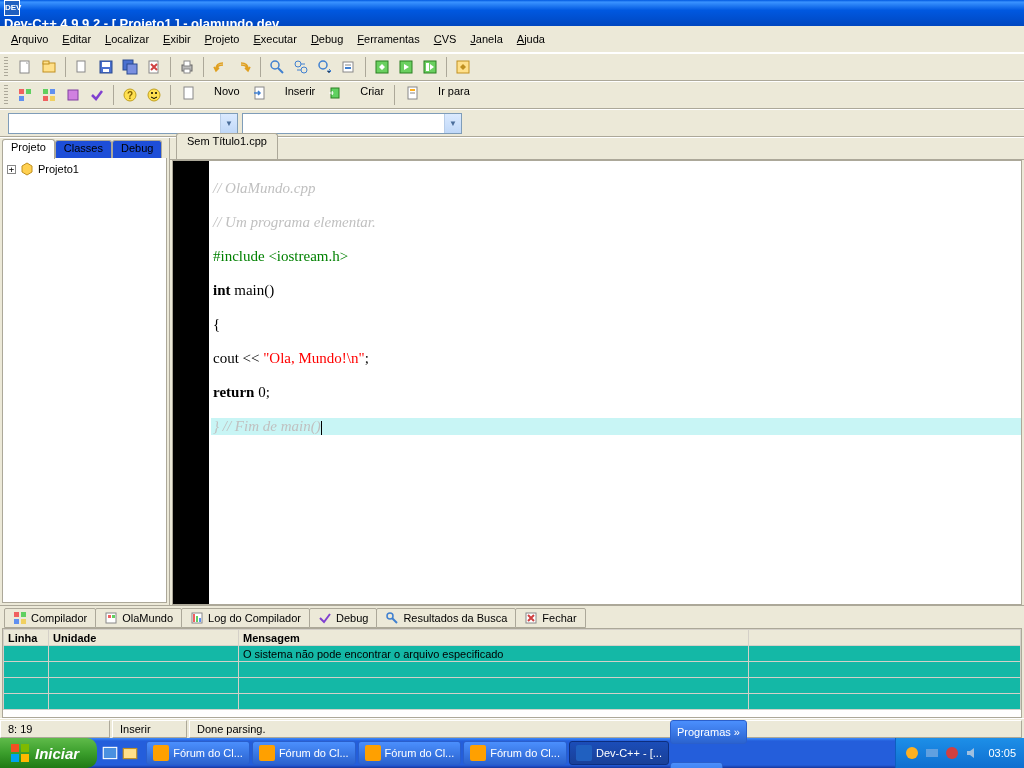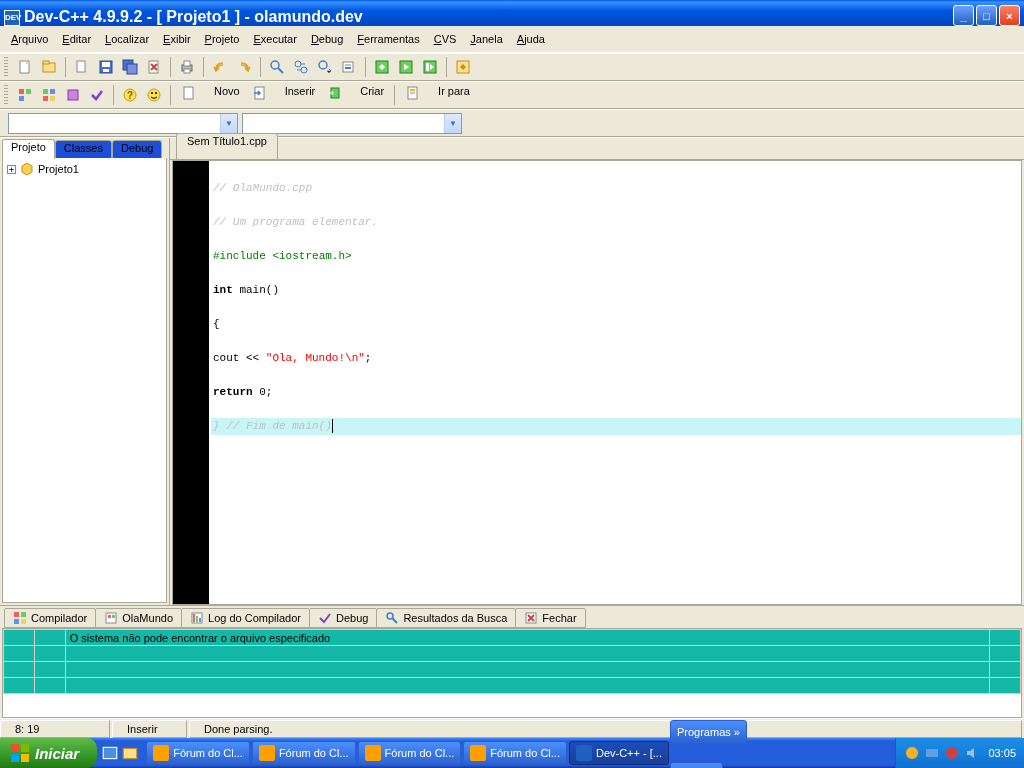--- a/index.html
+++ b/index.html
@@ -1,19 +1,19 @@
 <!DOCTYPE html>
 <html><head>
 <meta charset="utf-8">
 <style>
 * { box-sizing: border-box; margin: 0; padding: 0; }
 body { font-family: Tahoma, sans-serif; font-size: 11px; background: #ece9d8; width: 1024px; height: 768px; overflow: hidden; display: flex; flex-direction: column; }
-.titlebar { height: 26px; background: linear-gradient(to bottom, #0058e0 0%, #3a93ff 8%, #0058e0 40%, #0047c0 100%); color: white; display: flex; align-items: flex-end; padding: 0 4px; }
+.titlebar { height: 26px; background: linear-gradient(to bottom, #0058e0 0%, #3a93ff 8%, #0058e0 40%, #0047c0 100%); color: white; display: flex; align-items: flex-start; padding: 0 4px; flex-direction: column; }
 .titlebar .app-icon { width: 16px; height: 16px; background: #2060c0; margin-right: 4px; border: 1px solid #fff; font-size: 8px; text-align: center; line-height: 14px; font-weight: bold; }
-.titlebar .title { flex: 1; font-weight: bold; font-size: 16px; }
+.titlebar .title { flex: 1; font-weight: bold; font-size: 13px; }
 .titlebar .win-btns { display: flex; gap: 2px; }
 .titlebar .win-btn { width: 21px; height: 21px; border-radius: 3px; border: 1px solid #fff; display: flex; align-items: center; justify-content: center; font-family: Arial; font-weight: bold; font-size: 11px; }
 .titlebar .min-btn, .titlebar .max-btn { background: linear-gradient(#6fa0ff,#2060c0); color:#fff; }
 .titlebar .close-btn { background: linear-gradient(#ff8060,#e04020); color:#fff; }
 .menubar { height: 27px; background: #ece9d8; display: flex; align-items: center; padding: 0 4px; border-bottom: 1px solid #fff; }
 .menubar .menu-item { padding: 2px 7px; cursor: default; }
 .menubar .ul { text-decoration: underline; }
 .toolbar { height: 28px; background: #ece9d8; border-top: 1px solid #fff; border-bottom: 1px solid #aca899; display: flex; align-items: center; padding: 0 4px; gap: 2px; }
 .toolbar .grip { width: 4px; height: 20px; background: repeating-linear-gradient(to bottom, #aca899 0 1px, transparent 1px 3px); margin-right: 4px; }
 .toolbar .sep { width: 1px; height: 20px; background: #aca899; margin: 0 3px; }
@@ -30,39 +30,39 @@
 .tab { height: 18px; background: #1d4ed8; border: 1px solid #aca899; border-bottom: none; padding: 1px 8px 0; border-radius: 3px 3px 0 0; font-size: 11px; position: relative; }
 .tab.active { background: #fff; height: 20px; margin-bottom:-1px; z-index: 2; }
 .tree { flex:1; background:#fff; border: 1px solid #aca899; margin: 0 2px 2px; overflow: auto; padding: 2px; border-top: none;}
 .tree-node { display: flex; align-items: center; gap: 3px; padding: 1px 2px; }
 .tree-exp { width: 9px; height: 9px; border: 1px solid #888; display: inline-flex; align-items:center; justify-content:center; font-size:9px; line-height:1; color:#000; font-family: monospace;}
 .right-panel { flex:1; display:flex; flex-direction:column; min-width:0;}
 .file-tabs { height: 22px; background:#ece9d8; display:flex; align-items:flex-end; padding-left:6px; border-bottom:1px solid #aca899;}
 .file-tab { height:26px; background:#ece9d8; border:1px solid #aca899; border-bottom:none; padding:1px 10px 0; border-radius:3px 3px 0 0; font-size:11px;}
 .editor-wrap { flex:1; display:flex; background:#fff; border:1px solid #aca899; margin:0 2px; min-height:0;}
 .gutter { width:36px; background:#000; }
-.code { flex:1; font-family: Liberation Mono, monospace; font-size:11px; line-height:17px; padding: 2px 0 0 2px; white-space: pre; overflow:auto; position:relative;}
+.code { flex:1; font-family: Liberation Serif, serif; font-size:15px; line-height:17px; padding: 2px 0 0 2px; white-space: pre; overflow:auto; position:relative;}
 .code .line { height:17px; padding-left:2px;}
 .code .comment-italic { color:#c0c0c0; font-style: italic; }
 .code .preproc { color:#008000; }
 .code .kw { font-weight:bold; }
 .code .str { color:#ff0000; }
 .code .hl { background:#c8f5f5; display:block; width:100%;}
 .code .cursor { display:inline-block; width:1px; height:14px; background:#000; vertical-align:middle;}
 .bottom-tabs-wrap { border-top:1px solid #aca899;}
 .bottom-tabs { height: 22px; background:#ece9d8; display:flex; align-items:center; padding:2px 4px 0; gap:0;border-radius:11px;}
 .btab { height:20px; background:#ece9d8; border:1px solid #aca899; padding:1px 8px; display:flex; align-items:center; gap:4px; border-radius:2px 2px 0 0; margin-right:-1px;}
 .btab svg{width:14px;height:14px;}
 .grid-wrap { height: 90px; background:#fff; border:1px solid #aca899; margin:0 2px; overflow:auto;}
 .grid { width:100%; border-collapse:collapse; font-size:11px;}
 .grid th, .grid td { border:1px solid #d4d0c8; text-align:left; padding:1px 4px; height:16px; background:#ece9d8;}
 .grid td { background:#14b8a6;}
 .grid th.col1{width:45px;} .grid th.col2{width:190px;} .grid th.col3{width:510px;}
 .statusbar { height: 20px; background:#ece9d8; border-top:1px solid #fff; display:flex; align-items:center;}
-.statusbar .cell { border:1px solid #aca899; border-top:1px solid #fff; border-left:1px solid #fff; height:18px; padding:0 14px; display:flex; align-items:center; margin-right:2px;}
+.statusbar .cell { border:1px solid #aca899; border-top:1px solid #fff; border-left:1px solid #fff; height:18px; padding:0 7px; display:flex; align-items:center; margin-right:2px;}
 .taskbar { height:30px; background: linear-gradient(to bottom, #3c8bfd 0%, #245edb 10%, #245edb 90%, #18379e 100%); display:flex; align-items:center; color:#fff; font-size:11px;}
 .start-btn { height:30px; background: linear-gradient(to bottom,#5fbb4a,#3b9e2c 50%,#1f7a14); border-radius:0 10px 10px 0; padding:0 18px 0 10px; display:flex; align-items:center; font-weight:bold; font-style:italic; font-size:15px; gap:5px;}
 .task-item { height:24px; background: linear-gradient(#4b8ffd,#2b63cf); border:1px solid #2a5fcc; border-radius:3px; margin:0 1px; padding:0 6px; display:flex; align-items:center; gap:4px; max-width:130px; overflow:hidden; white-space:nowrap;}
 .task-item.active { background: linear-gradient(#1b4db8,#194098); border-color:#0d2e7e;}
 .task-item .ticon{width:16px;height:16px;background:#ffa000;border-radius:2px;flex-shrink:0;}
 .tray { margin-left:auto; height:30px; background: linear-gradient(#1d8fe8,#0f6fd0); padding:0 8px; display:flex; align-items:center; gap:4px; border-left:1px solid #0d5fc0;}
 .tray .ticon-s{width:16px;height:16px;}
 .quick-launch{display:flex;align-items:center;gap:2px;margin-left:4px;margin-right:6px;}
 .quick-launch .qicon{width:18px;height:18px;}
 .tb-group{display:flex;align-items:flex-start;gap:18px;flex-direction:column;}
@@ -377,20 +377,26 @@
         <svg viewBox="0 0 14 14">
           <rect x="2" y="2" width="10" height="10" fill="#fff" stroke="#888"></rect>
           <path d="M4 4 L10 10 M10 4 L4 10" stroke="#d04040" stroke-width="2"></path>
         </svg>
         <span>Fechar</span>
       </div>
   </div>
   <div class="grid-wrap">
     <table class="grid">
       <tbody>
+          <tr>
+        <th class="col1">Linha</th>
+        <th class="col2">Unidade</th>
+        <th class="col3">Mensagem</th>
+        <th></th>
+      </tr>
       <tr>
             <td></td>
             <td></td>
             <td>O sistema não pode encontrar o arquivo especificado</td>
             <td></td>
           </tr>
       <tr>
             <td></td>
             <td></td>
             <td></td>

